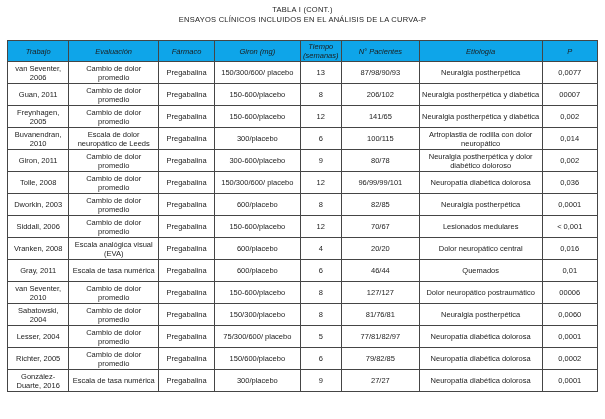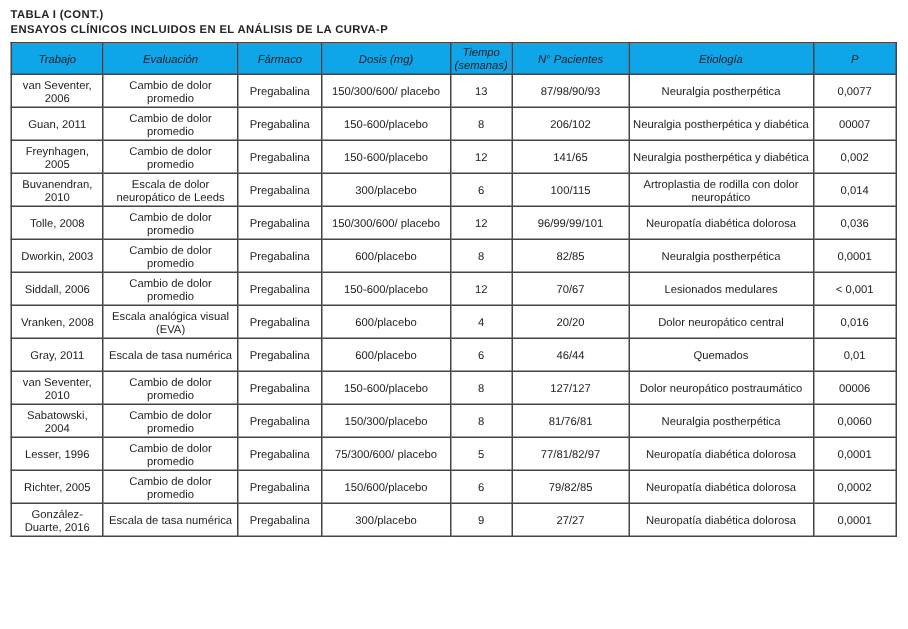--- a/index.html
+++ b/index.html
@@ -6,21 +6,21 @@
   html, body { margin: 0; padding: 0; }
   body {
     width: 605px;
     height: 419px;
     background: #ffffff;
     font-family: "Liberation Sans", sans-serif;
     color: #1c1c1c;
     overflow: hidden;
   }
   .page { padding: 5px 7px 2px 7px; }
-  .title-block { margin-bottom: 4px; font-weight: bold; }
+  .title-block { text-align: center; margin-bottom: 16px; }
   .title-line {
     font-size: 7.5px;
     line-height: 9.5px;
     letter-spacing: 0.25px;
     color: #222;
   }
   table.trials {
     width: 100%;
     border-collapse: collapse;
     table-layout: fixed;
@@ -70,21 +70,21 @@
       <col class="c-tiempo">
       <col class="c-pacientes">
       <col class="c-etiologia">
       <col class="c-p">
     </colgroup>
     <thead>
       <tr id="header-row">
           <th>Trabajo</th>
           <th>Evaluación</th>
           <th>Fármaco</th>
-          <th>Dosis (mg)</th>
+          <th>Giron (mg)</th>
           <th>Tiempo (semanas)</th>
           <th>N° Pacientes</th>
           <th>Etiología</th>
           <th>P</th>
         </tr>
     </thead>
     <tbody id="table-body">
         <tr>
           <td>van Seventer, 2006</td>
           <td>Cambio de dolor promedio</td>
@@ -119,20 +119,30 @@
           <td>Buvanendran, 2010</td>
           <td>Escala de dolor neuropático de Leeds</td>
           <td>Pregabalina</td>
           <td>300/placebo</td>
           <td>6</td>
           <td>100/115</td>
           <td>Artroplastia de rodilla con dolor neuropático</td>
           <td>0,014</td>
         </tr>
         <tr>
+          <td>Giron, 2011</td>
+          <td>Cambio de dolor promedio</td>
+          <td>Pregabalina</td>
+          <td>300-600/placebo</td>
+          <td>9</td>
+          <td>80/78</td>
+          <td>Neuralgia postherpética y dolor diabético doloroso</td>
+          <td>0,002</td>
+        </tr>
+        <tr>
           <td>Tolle, 2008</td>
           <td>Cambio de dolor promedio</td>
           <td>Pregabalina</td>
           <td>150/300/600/ placebo</td>
           <td>12</td>
           <td>96/99/99/101</td>
           <td>Neuropatía diabética dolorosa</td>
           <td>0,036</td>
         </tr>
         <tr>
@@ -189,21 +199,21 @@
           <td>Sabatowski, 2004</td>
           <td>Cambio de dolor promedio</td>
           <td>Pregabalina</td>
           <td>150/300/placebo</td>
           <td>8</td>
           <td>81/76/81</td>
           <td>Neuralgia postherpética</td>
           <td>0,0060</td>
         </tr>
         <tr>
-          <td>Lesser, 1996</td>
+          <td>Lesser, 2004</td>
           <td>Cambio de dolor promedio</td>
           <td>Pregabalina</td>
           <td>75/300/600/ placebo</td>
           <td>5</td>
           <td>77/81/82/97</td>
           <td>Neuropatía diabética dolorosa</td>
           <td>0,0001</td>
         </tr>
         <tr>
           <td>Richter, 2005</td>

